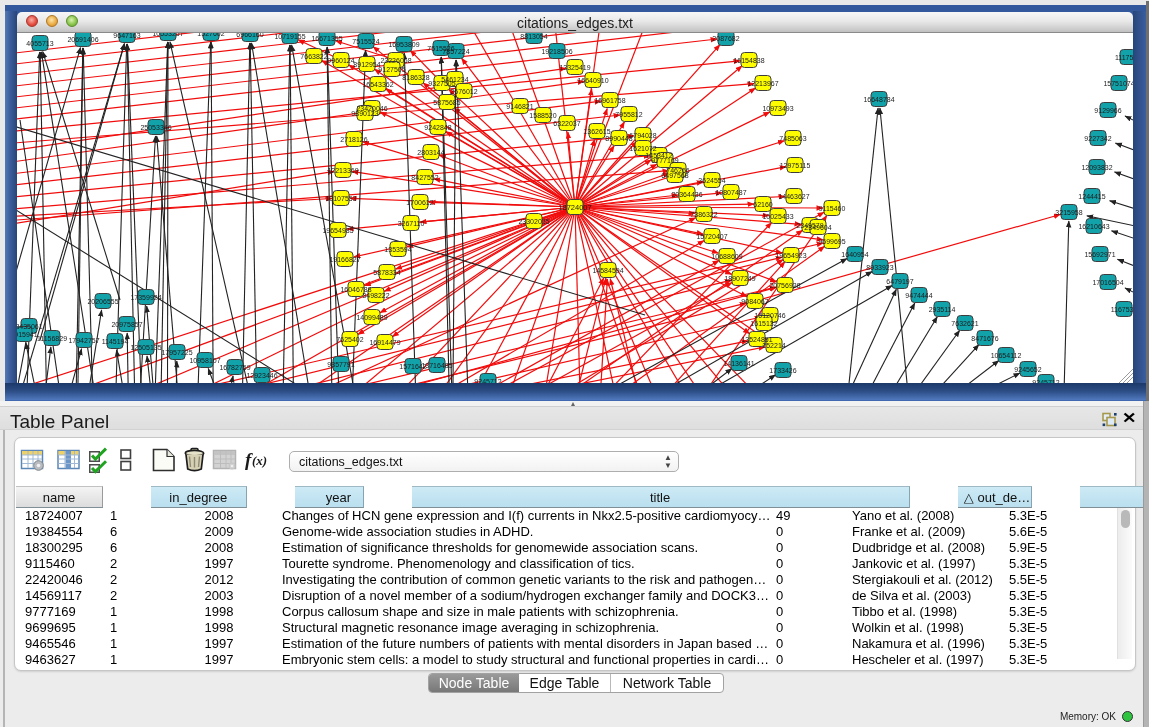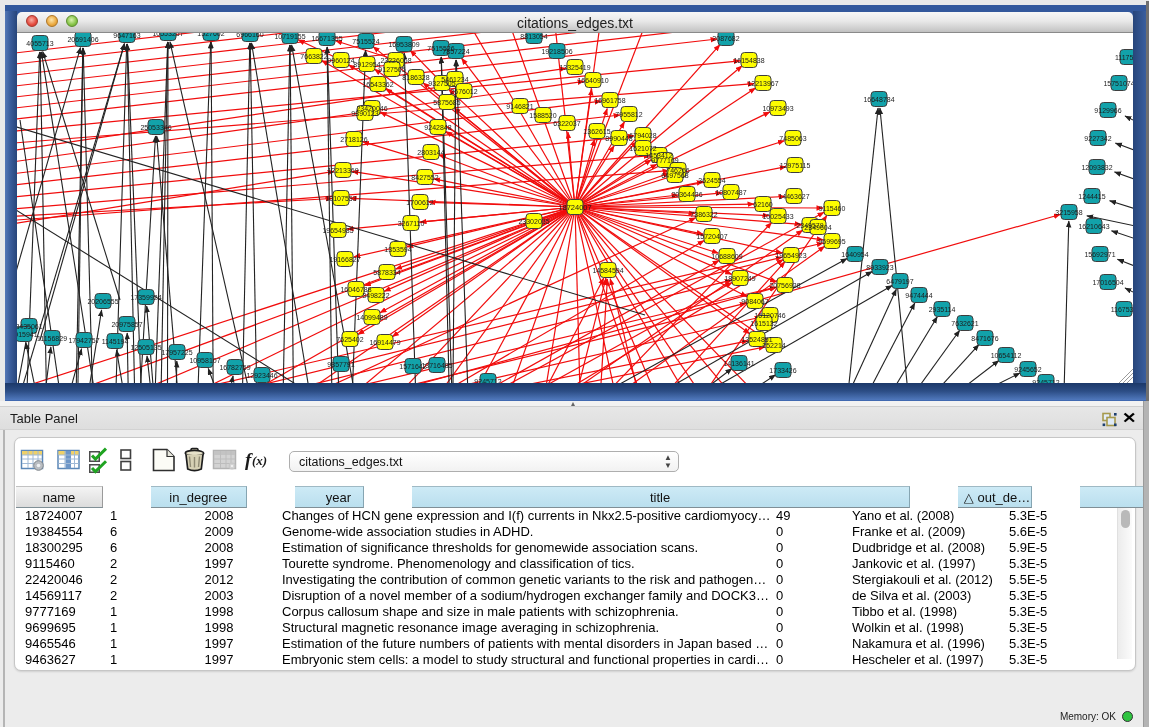--- a/index.html
+++ b/index.html
@@ -15,21 +15,21 @@
 #titlebar { position:absolute; left:12px; top:7px; width:1116px; height:21px; border-radius:5px 5px 0 0;
   background:linear-gradient(180deg,#f7f7f7 0%,#e9e9e9 45%,#cdcdcd 85%,#c0c0c0 100%);
   border-bottom:1px solid #8a8a8a; }
 #titlebar .t { position:absolute; width:100%; text-align:center; top:2.5px;
   font-size:14px; color:#222; }
 .tl { position:absolute; top:3px; width:12px; height:12px; border-radius:50%; }
 #net-wrap { position:absolute; left:12px; top:28px; width:1116px; height:350px; background:#fff; overflow:hidden; }
 #divider { left:0; top:401px; width:1149px; height:5px; background:#f2f2f2; }
 #tpbar { left:0; top:406px; width:1149px; height:24px;
   background:linear-gradient(180deg,#e7e7e7,#dedede); border-top:1px solid #cfcfcf; border-bottom:1px solid #d2d2d2; }
-#tpbar .txt { position:absolute; left:10px; top:4px; font-size:13px; color:#1a1a1a; }
+#tpbar .txt { position:absolute; left:10px; top:4px; font-size:19px; color:#1a1a1a; }
 #panel { left:0; top:430px; width:1149px; height:297px; background:#ececec; }
 #container { position:absolute; left:14px; top:7px; width:1122px; height:234px;
   background:#fff; border:1px solid #c6c6c6; border-radius:7px;
   box-shadow:0 1px 2px rgba(0,0,0,0.12); }
 #combo { position:absolute; left:274px; top:13px; width:390px; height:21px;
   background:linear-gradient(180deg,#fff,#f2f2f2); border:1px solid #aeaeae; border-radius:5px;
   font-size:12.5px; color:#111; line-height:20px; padding-left:9px; }
 #combo .arr { position:absolute; right:6px; top:2px; font-size:8px; color:#444; line-height:8px; }
 #thead { position:absolute; left:1px; top:48px; height:22px; display:flex;
   font-size:13px; color:#111;gap:48px; }
@@ -764,18 +764,24 @@
           <div class="c3">Embryonic stem cells: a model to study structural and functional properties in cardiomyogenesis</div>
           <div class="c4">0</div>
           <div class="c5">Hescheler et al. (1997)</div>
           <div class="c6">5.3E-5</div>
         </div>
     </div>
     <div id="vscroll">
         <div class="thumb"></div>
       </div>
   </div>
+  <div id="tabs">
+    <div class="sel" style="width:90px;">Node Table</div>
+    <div style="width:91px;">Edge Table</div>
+    <div class="sep"></div>
+    <div style="width:112px;">Network Table</div>
+  </div>
   <div id="status">Memory: OK</div>
   <div id="memdot"></div>
 </div>
 <div class="edgeline" style="left:3px; background:#b5b5b5; width:1.5px;"></div>
 <div id="redge-top"></div>
 <div id="redge-bot"></div>
 
 </body></html>

